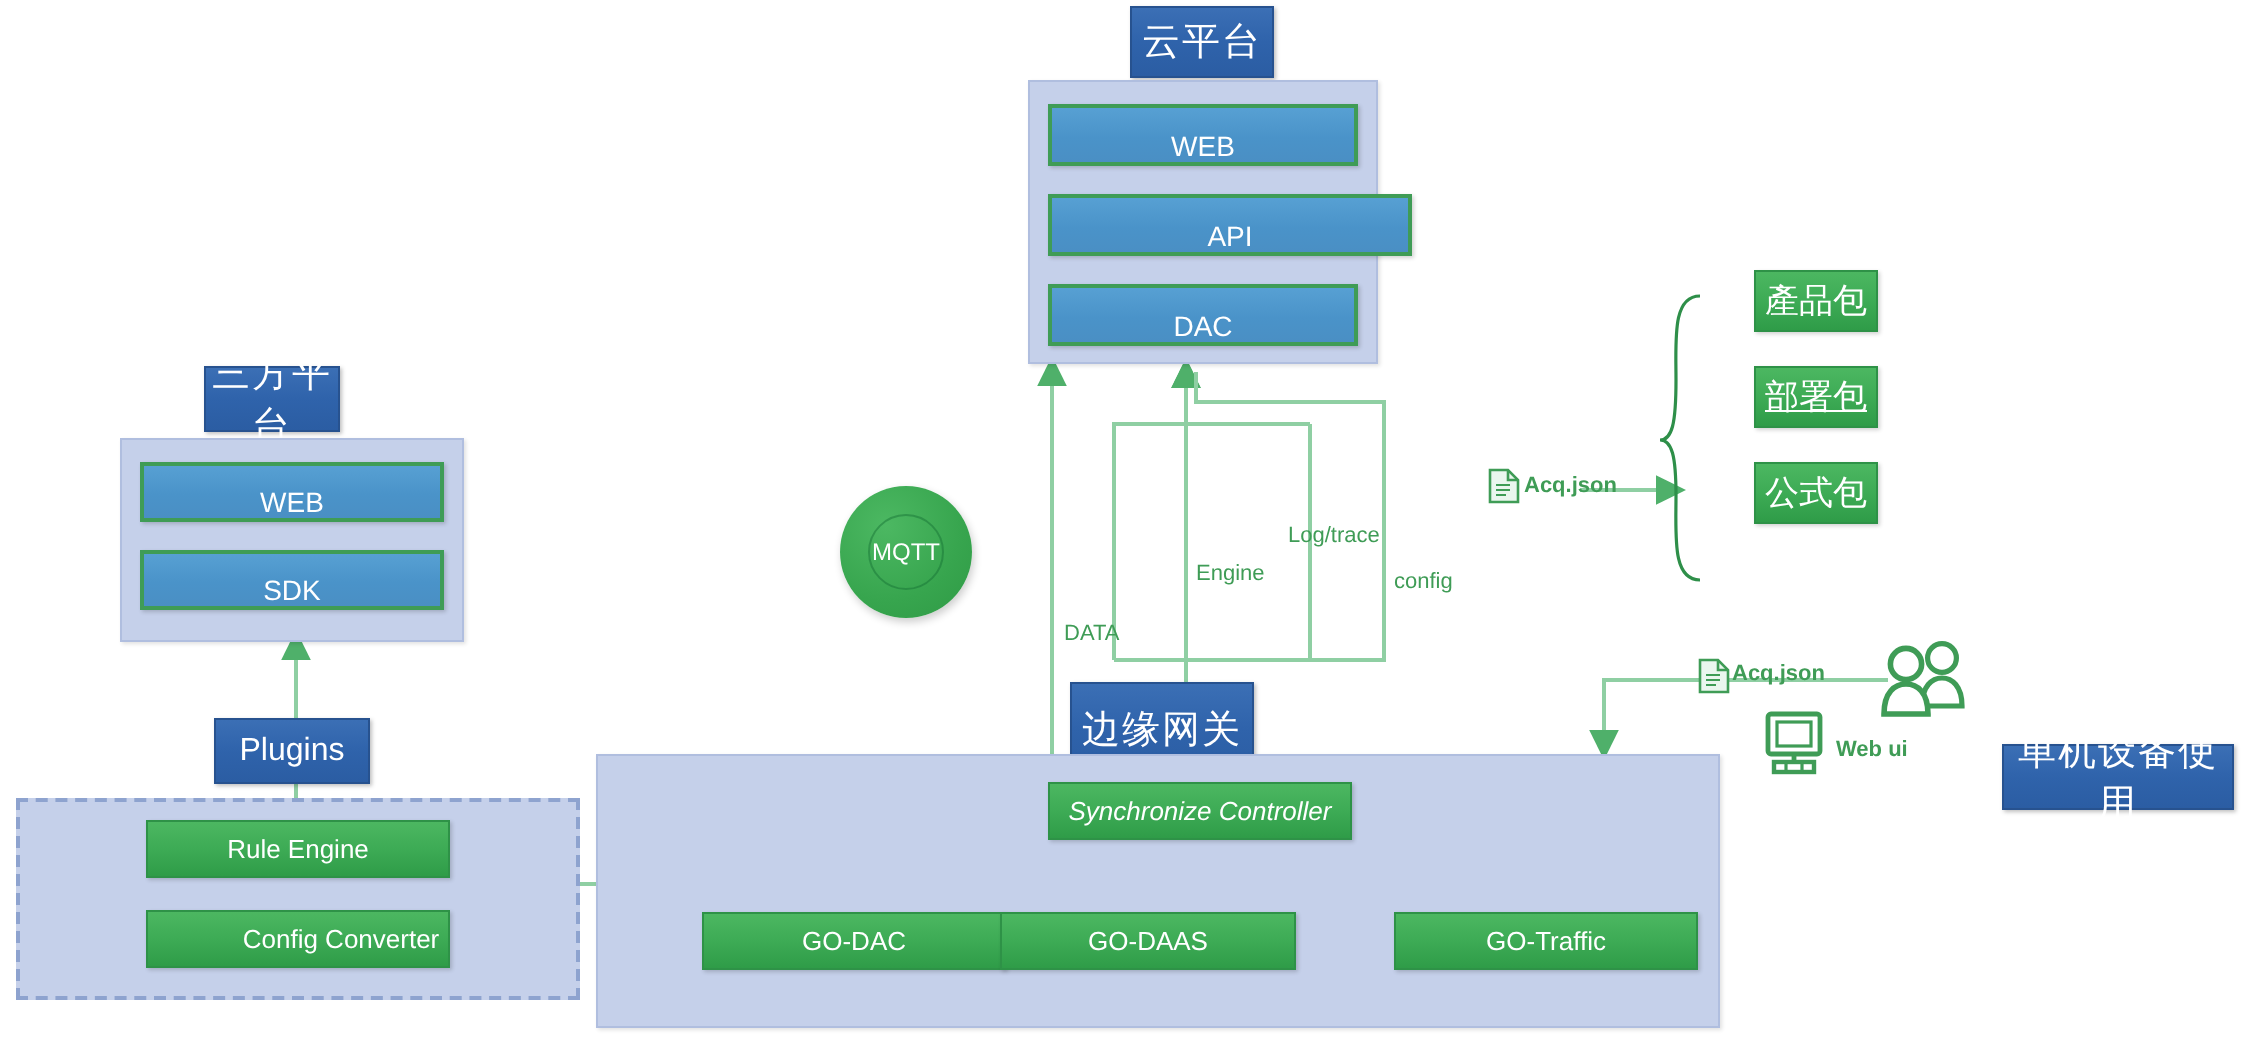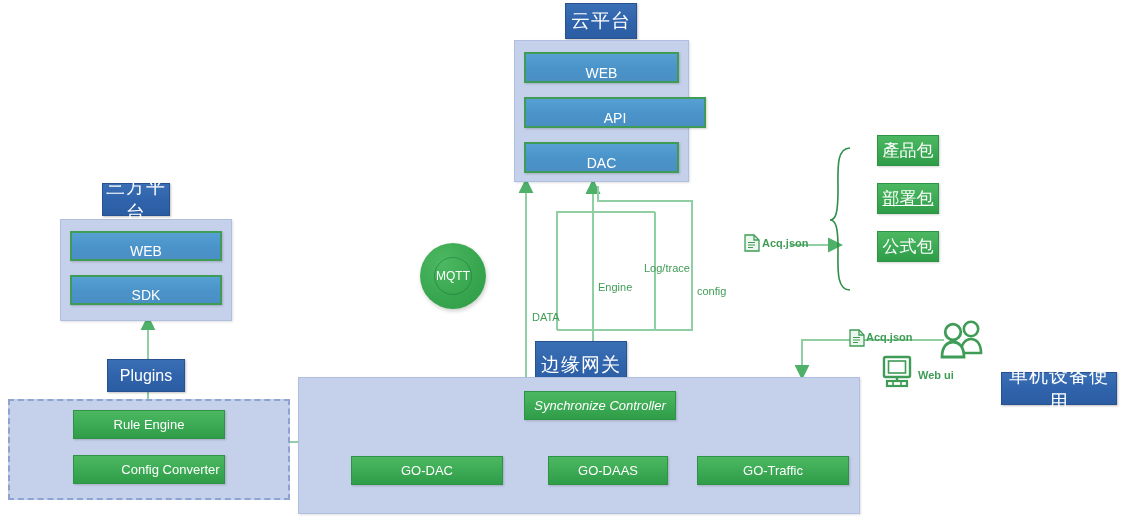--- a/index.html
+++ b/index.html
@@ -160,21 +160,21 @@
   <div class="node chip cn" style="left:535px;top:341px;width:92px;height:47px;">
     <span>边缘网关</span>
   </div>
   <div class="node panel" style="left:298px;top:377px;width:562px;height:137px;"></div>
   <div class="node greenbox" style="left:524px;top:391px;width:152px;height:29px;font-style:italic;">
     <span>Synchronize Controller</span>
   </div>
   <div class="node greenbox" style="left:351px;top:456px;width:152px;height:29px;">
     <span>GO-DAC</span>
   </div>
-  <div class="node greenbox" style="left:548px;top:456px;width:120px;height:29px;">
+  <div class="node greenbox" style="left:500px;top:456px;width:148px;height:29px;">
     <span>GO-DAAS</span>
   </div>
   <div class="node greenbox" style="left:697px;top:456px;width:152px;height:29px;">
     <span>GO-Traffic</span>
   </div>
 
   <div class="elabel" style="left:508px;top:311px;">DATA</div>
   <div class="elabel" style="left:574px;top:281px;">Engine</div>
   <div class="elabel" style="left:620px;top:262px;">Log/trace</div>
   <div class="elabel" style="left:673px;top:285px;">config</div>

